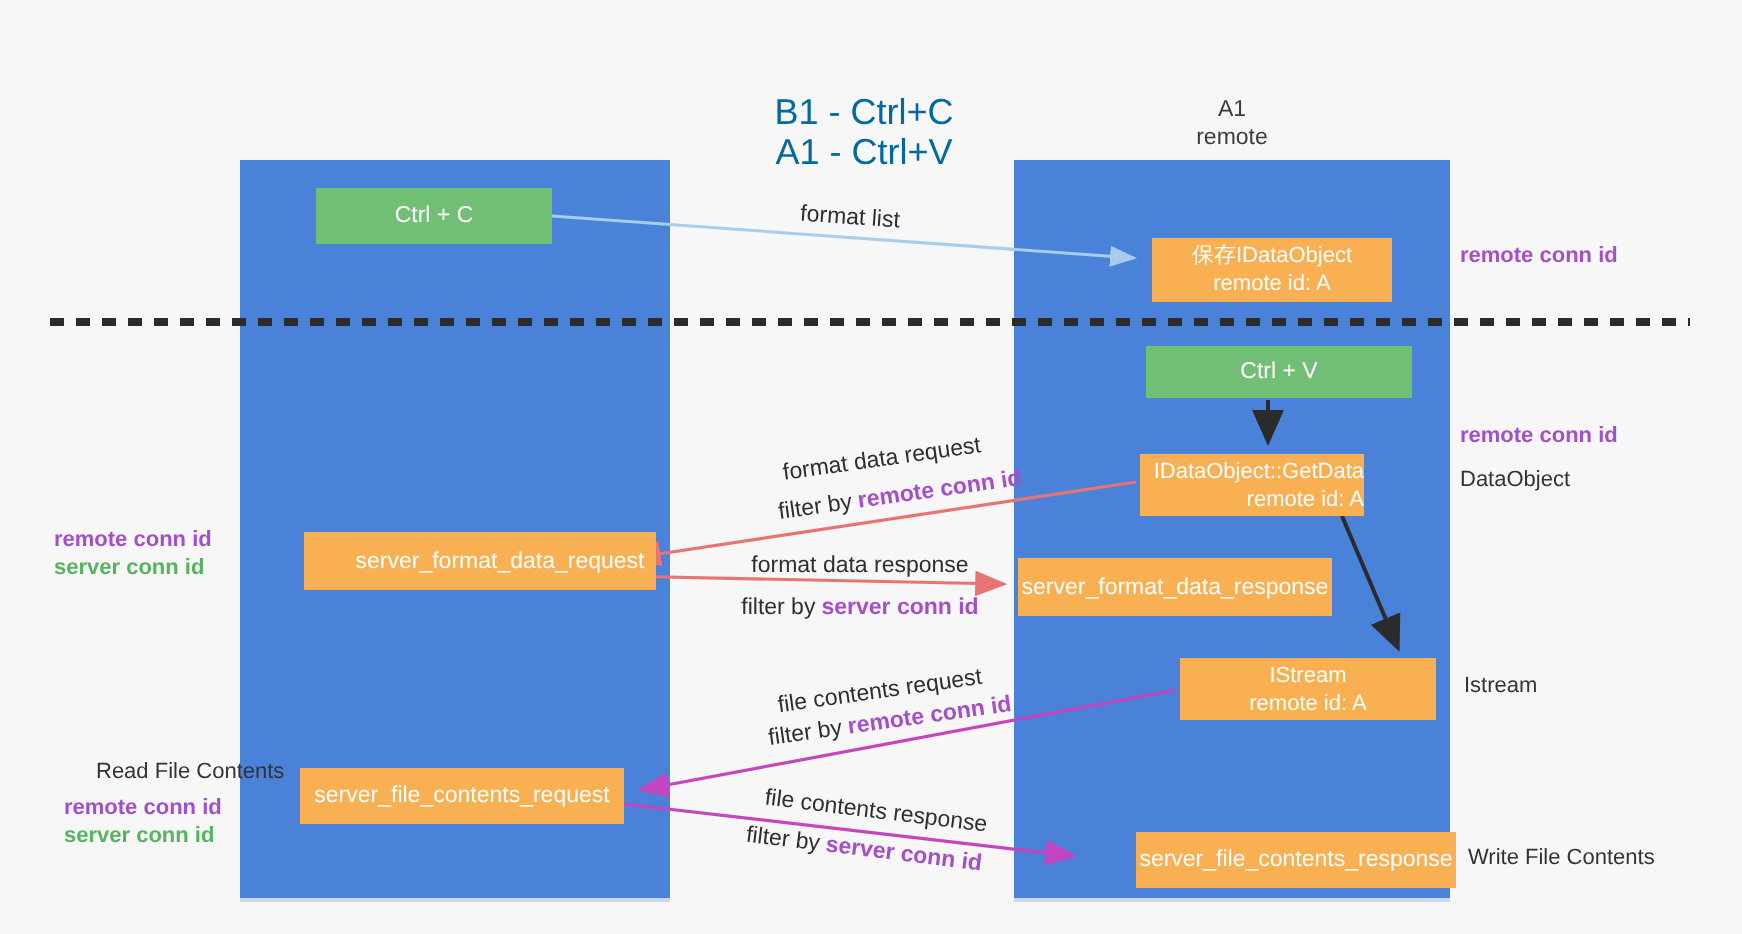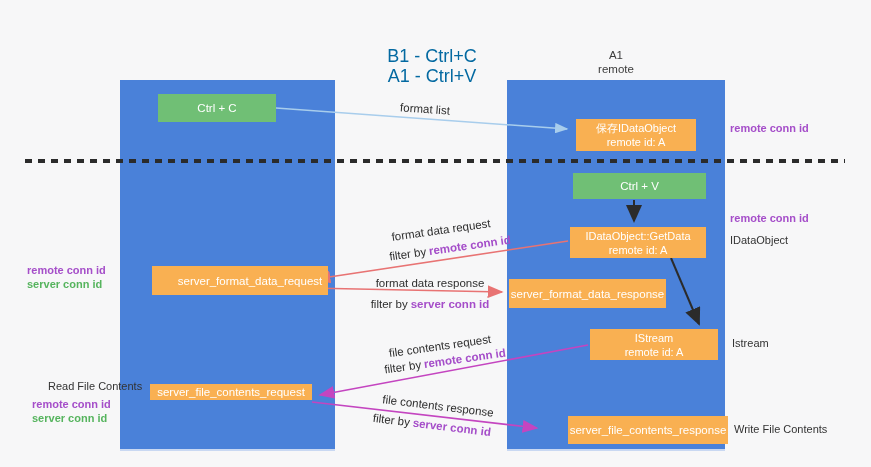--- a/index.html
+++ b/index.html
@@ -74,39 +74,39 @@
 
   <div class="abs obox two" style="left:576px;top:119px;width:120px;height:32px;">
     <span>保存IDataObject</span>
     <span>remote id: A</span>
   </div>
 
   <div class="abs gbox one" style="left:573px;top:173px;width:133px;height:26px;">
     <span>Ctrl + V</span>
   </div>
 
-  <div class="abs obox two" style="left:570px;top:227px;width:136px;height:31px;">
+  <div class="abs obox two" style="left:570px;top:227px;width:112px;height:31px;align-items:flex-end;">
     <span>IDataObject::GetData</span>
     <span>remote id: A</span>
   </div>
 
   <div class="abs obox one" style="left:152px;top:266px;width:156px;height:29px;padding-left:20px;">
     <span>server_format_data_request</span>
   </div>
 
   <div class="abs obox one" style="left:509px;top:279px;width:157px;height:29px;">
     <span>server_format_data_response</span>
   </div>
 
   <div class="abs obox two" style="left:590px;top:329px;width:128px;height:31px;">
     <span>IStream</span>
     <span>remote id: A</span>
   </div>
 
-  <div class="abs obox one" style="left:150px;top:384px;width:162px;height:16px;">
+  <div class="abs obox one" style="left:150px;top:384px;width:162px;height:28px;">
     <span>server_file_contents_request</span>
   </div>
 
   <div class="abs obox one" style="left:568px;top:416px;width:160px;height:28px;">
     <span>server_file_contents_response</span>
   </div>
 
   <div class="abs dashline" style="z-index:5;"></div>
 
   <div class="abs flow" style="left:360px;top:103px;width:130px;transform:rotate(4deg);">format list</div>
@@ -132,17 +132,17 @@
   </div>
 
   <div class="abs sidebold purple" style="left:27px;top:263px;">remote conn id</div>
   <div class="abs sidebold greentx" style="left:27px;top:277px;">server conn id</div>
   <div class="abs plain" style="left:48px;top:380px;">Read File Contents</div>
   <div class="abs sidebold purple" style="left:32px;top:397px;">remote conn id</div>
   <div class="abs sidebold greentx" style="left:32px;top:411px;">server conn id</div>
 
   <div class="abs sidebold purple" style="left:730px;top:121px;">remote conn id</div>
   <div class="abs sidebold purple" style="left:730px;top:211px;">remote conn id</div>
-  <div class="abs plain" style="left:730px;top:234px;">IDataObject</div>
+  <div class="abs plain" style="left:730px;top:234px;">DataObject</div>
   <div class="abs plain" style="left:732px;top:337px;">Istream</div>
   <div class="abs plain" style="left:734px;top:423px;">Write File Contents</div>
 
 </div>
 
 </body></html>

